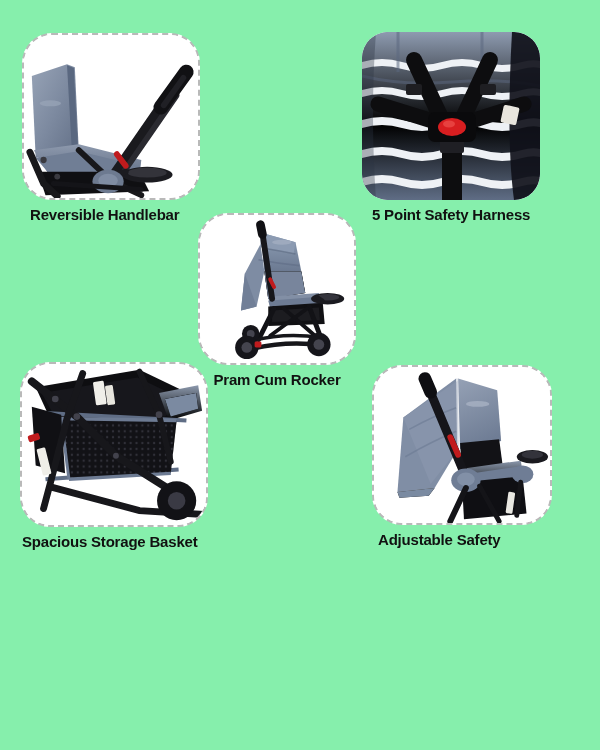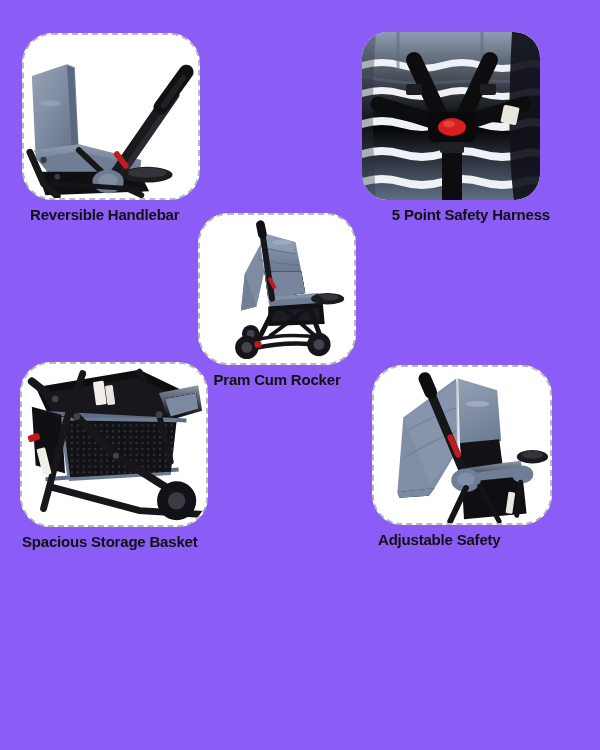--- a/index.html
+++ b/index.html
@@ -10,21 +10,21 @@
     width: 600px;
     height: 750px;
     background: #ffffff;
     font-family: "Liberation Sans", sans-serif;
     overflow: hidden;
   }
   #infographic {
     position: relative;
     width: 600px;
     height: 750px;
-    background: #8b5cf6;
+    background: #86efac;
   }
   .feature-panel {
     position: absolute;
   }
   .photo-frame {
     position: relative;
     box-sizing: border-box;
     border: 2px dashed #b9b9b9;
     border-radius: 30px;
     overflow: hidden;
@@ -159,21 +159,21 @@
           <rect x="78" y="108" width="24" height="13" rx="2" fill="#1f1f24"></rect>
 
           <rect x="66" y="80" width="48" height="30" rx="7" fill="#0a0a0c"></rect>
           <ellipse cx="90" cy="95" rx="14" ry="9" fill="#d81e20"></ellipse>
           <ellipse cx="87" cy="92" rx="6" ry="3.4" fill="#ec4e4a" opacity="0.75"></ellipse>
 
           <rect x="140" y="74" width="16" height="18" rx="2" fill="#e9e6de" transform="rotate(12 148 83)"></rect>
         </g>
       </svg>
     </div>
-    <div class="feature-caption" style="width:178px; text-align:right; padding-left:10px;">5 Point Safety Harness</div>
+    <div class="feature-caption" style="width:178px; text-align:left; padding-left:10px;">5 Point Safety Harness</div>
   </div>
 
   <div class="feature-panel" style="left:198px; top:213px;">
     <div class="photo-frame" style="width:158px; height:152px;">
       <svg viewBox="0 0 158 152" preserveAspectRatio="xMidYMid meet">
         <defs>
           <linearGradient id="denim3" x1="0" y1="0" x2="1" y2="1">
             <stop offset="0%" stop-color="#98a4b8"></stop>
             <stop offset="100%" stop-color="#66melt"></stop>
           </linearGradient>

